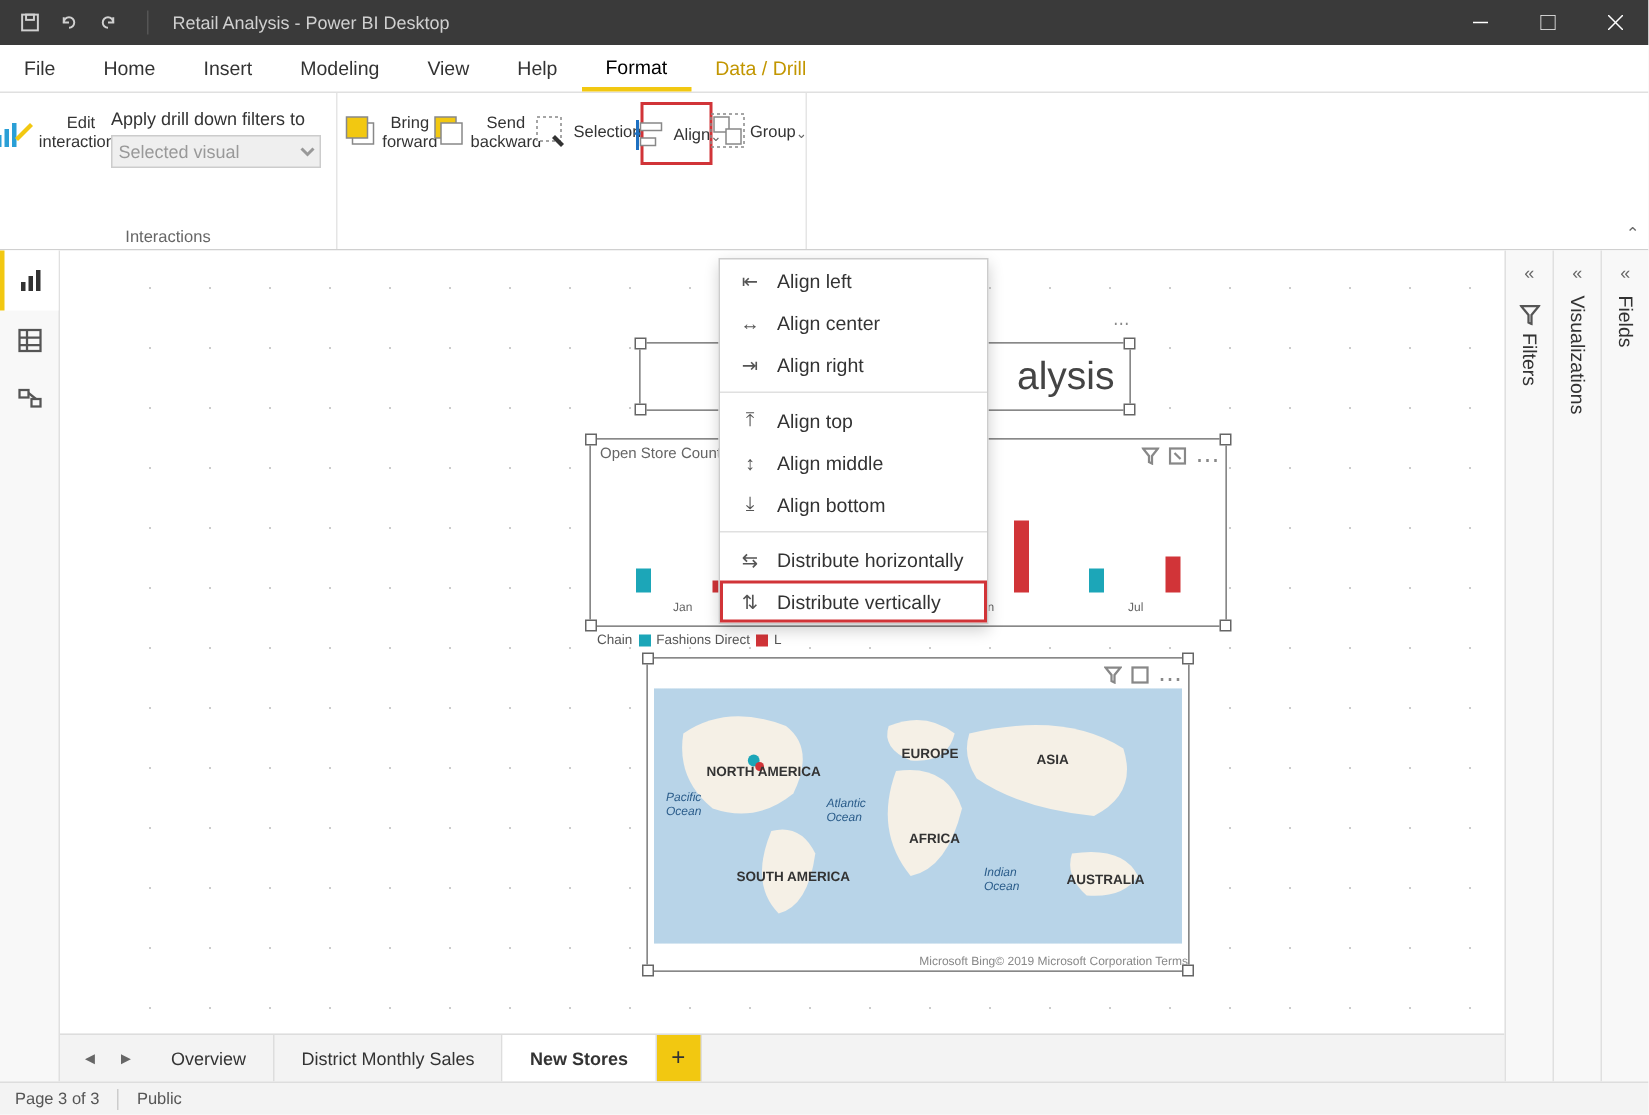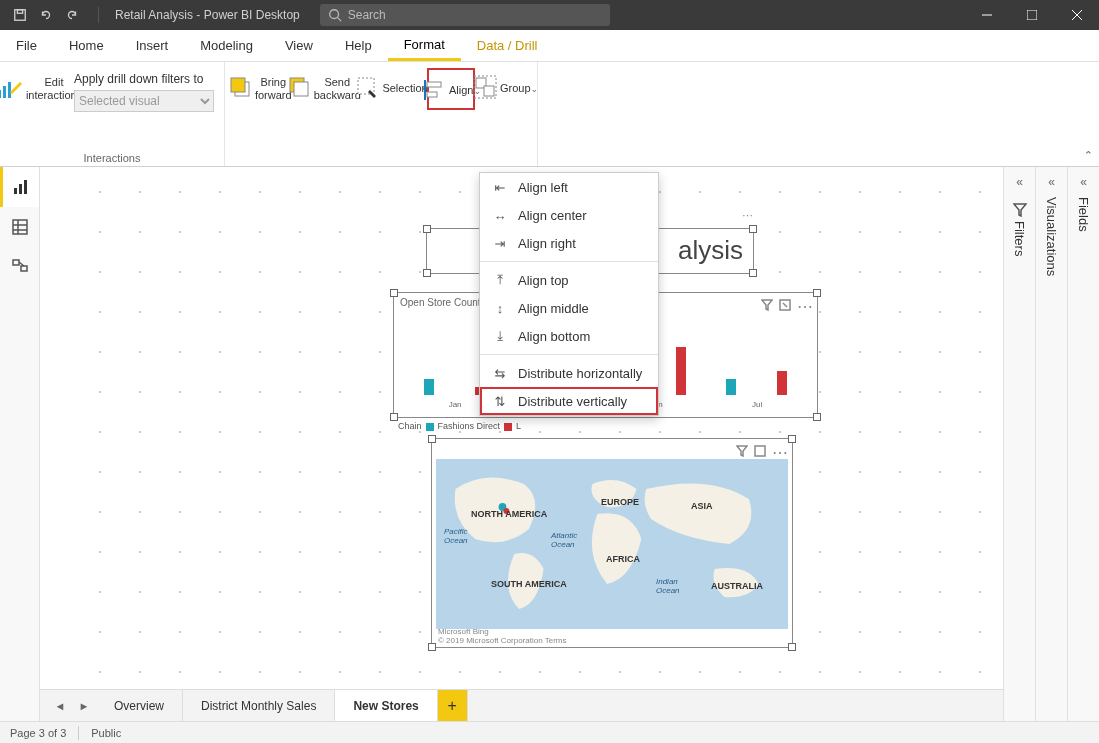--- a/index.html
+++ b/index.html
@@ -70,21 +70,21 @@
 .chart-body .bar { width: 10px; background: #1ca6b8; }
 .chart-body .bar.red { background: #d13438; }
 .chart-xaxis { position: absolute; left: 10px; right: 10px; bottom: 8px; display: flex; justify-content: space-around; font-size: 8px; color: #666; }
 .legend { position: absolute; bottom: -14px; left: 4px; font-size: 9px; color: #555; display: flex; gap: 4px; align-items: flex-end; }
 .legend .sw { width: 8px; height: 8px; display: inline-block; }
 
 .map-body { position: absolute; left: 4px; right: 4px; top: 20px; bottom: 18px; background: linear-gradient(#b8d4e8, #b8d4e8); overflow: hidden; }
 .map-body svg { width: 100%; height: 100%; }
 .map-label { position: absolute; font-size: 9px; font-weight: bold; color: #333; }
 .map-sublabel { position: absolute; font-size: 8px; font-style: italic; color: #2a5c8a; }
-.map-footer { position: absolute; bottom: 2px; left: 6px; right: 0; display: flex; justify-content: flex-end; font-size: 8px; color: #888; flex-direction: column; }
+.map-footer { position: absolute; bottom: 2px; left: 6px; right: 0; display: flex; justify-content: flex-end; font-size: 8px; color: #888; }
 
 
 .page-tabs { height: 32px; background: #f3f3f3; border-top: 1px solid #ddd; display: flex; align-items: center; padding-left: 8px; }
 .page-tabs .nav-arrow { width: 24px; text-align: center; color: #666; cursor: pointer; font-size: 11px; }
 .page-tabs .ptab { padding: 0 18px; height: 100%; display: flex; align-items: center; font-size: 12px; color: #333; cursor: pointer; border-right: 1px solid #ddd; }
 .page-tabs .ptab.active { background: #fff; font-weight: 600; }
 .page-tabs .ptab.add { background: #f2c811; width: 30px; justify-content: center; font-size: 16px; padding: 0; }
 
 
 .right-panes { display: flex; }
@@ -119,27 +119,20 @@
       </div>
     <div class="qat-btn">
         <svg class="stroke-icon" width="14" height="14" viewBox="0 0 16 16">
           <path d="M12 8 A4 4 0 1 0 8 12"></path>
           <path d="M12 4 L12 8 L8 8"></path>
         </svg>
       </div>
   </div>
   <div class="sep"></div>
   <div class="title">Retail Analysis - Power BI Desktop</div>
-  <div class="search">
-    <svg class="stroke-icon" viewBox="0 0 16 16">
-        <circle cx="7" cy="7" r="5"></circle>
-        <line x1="11" y1="11" x2="15" y2="15"></line>
-      </svg>
-    <span>Search</span>
-  </div>
   <div class="spacer"></div>
   <div class="win-controls">
     <div class="win-btn">
         <svg width="10" height="10">
           <line x1="0" y1="5" x2="10" y2="5" stroke="#fff" stroke-width="1"></line>
         </svg>
       </div>
     <div class="win-btn">
         <svg width="10" height="10">
           <rect x="0" y="0" width="10" height="10" stroke="#fff" fill="none" stroke-width="1"></rect>

